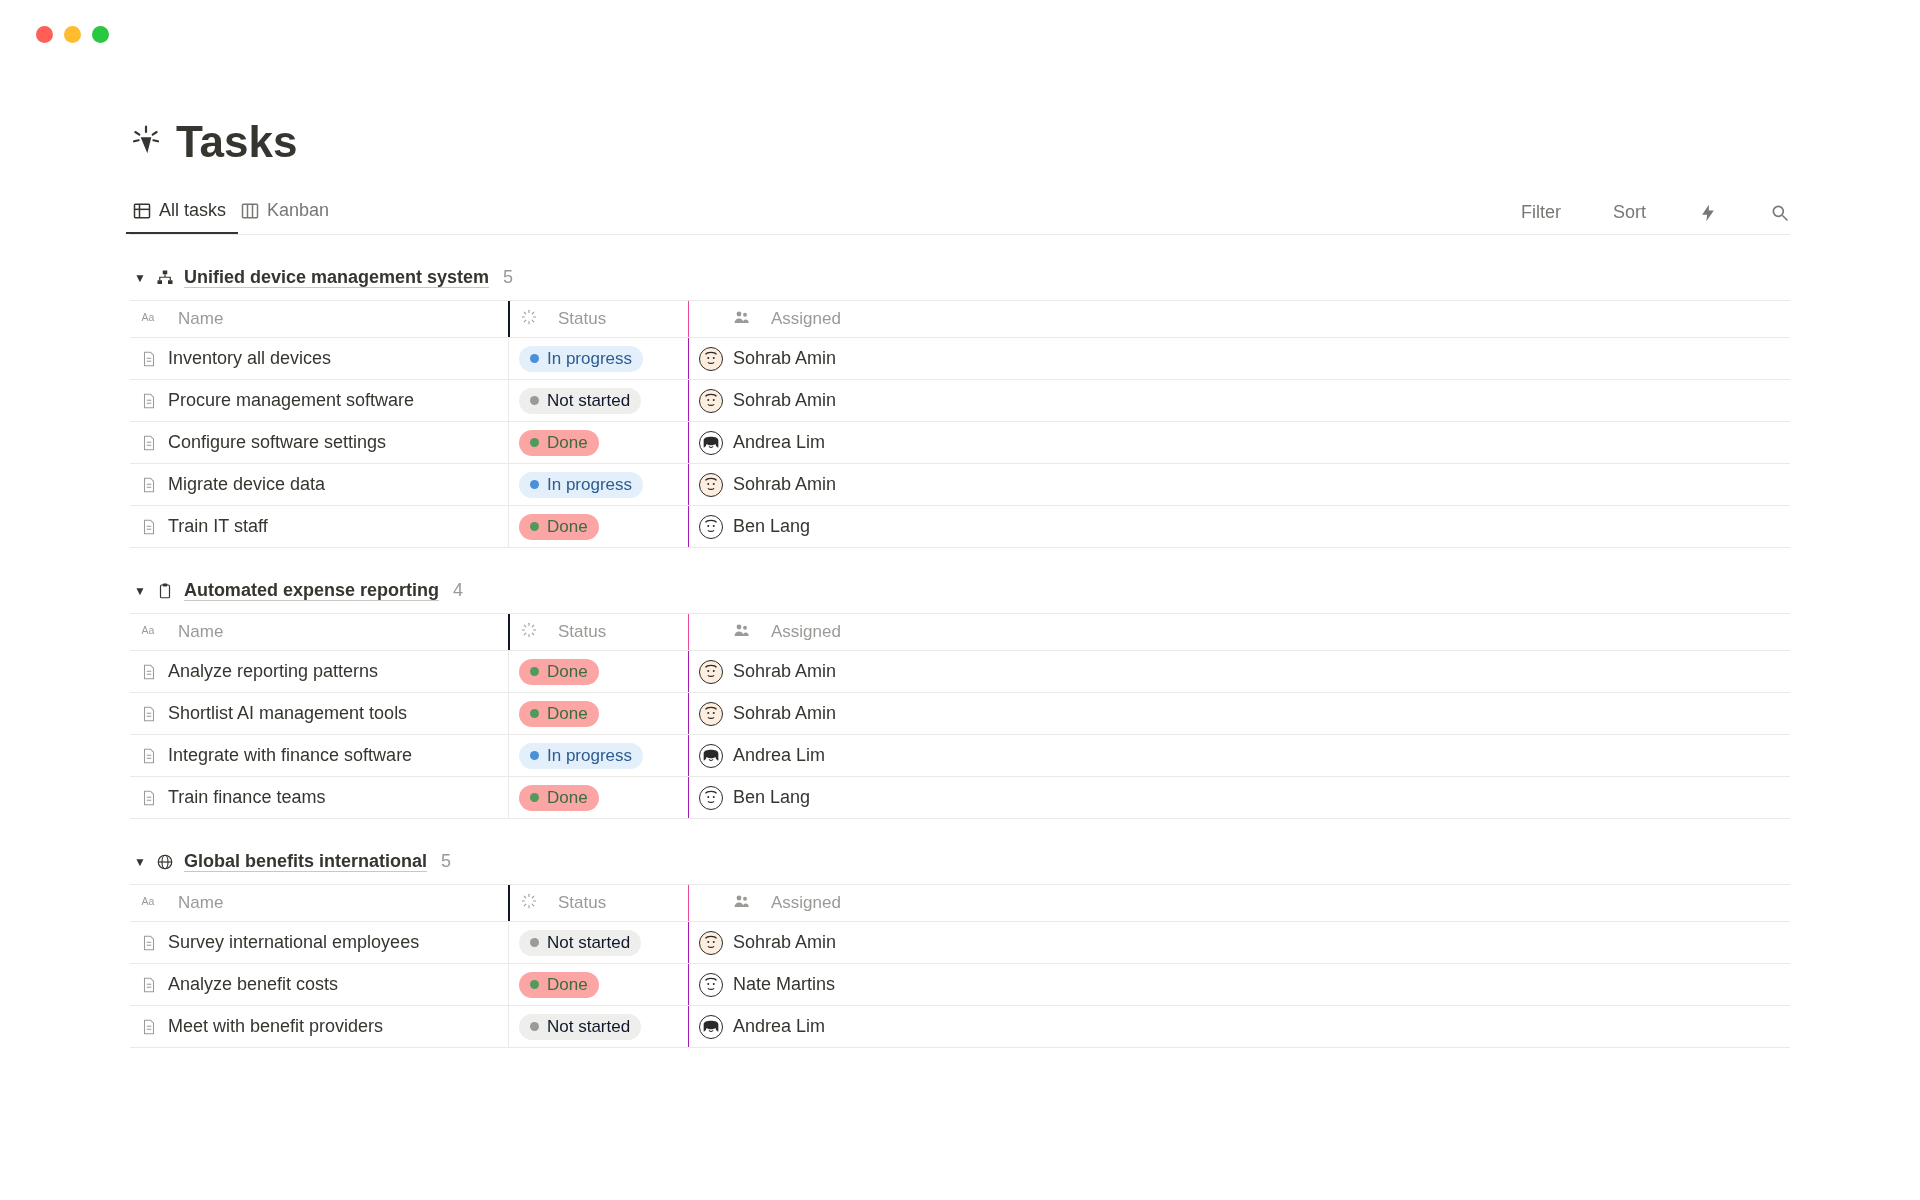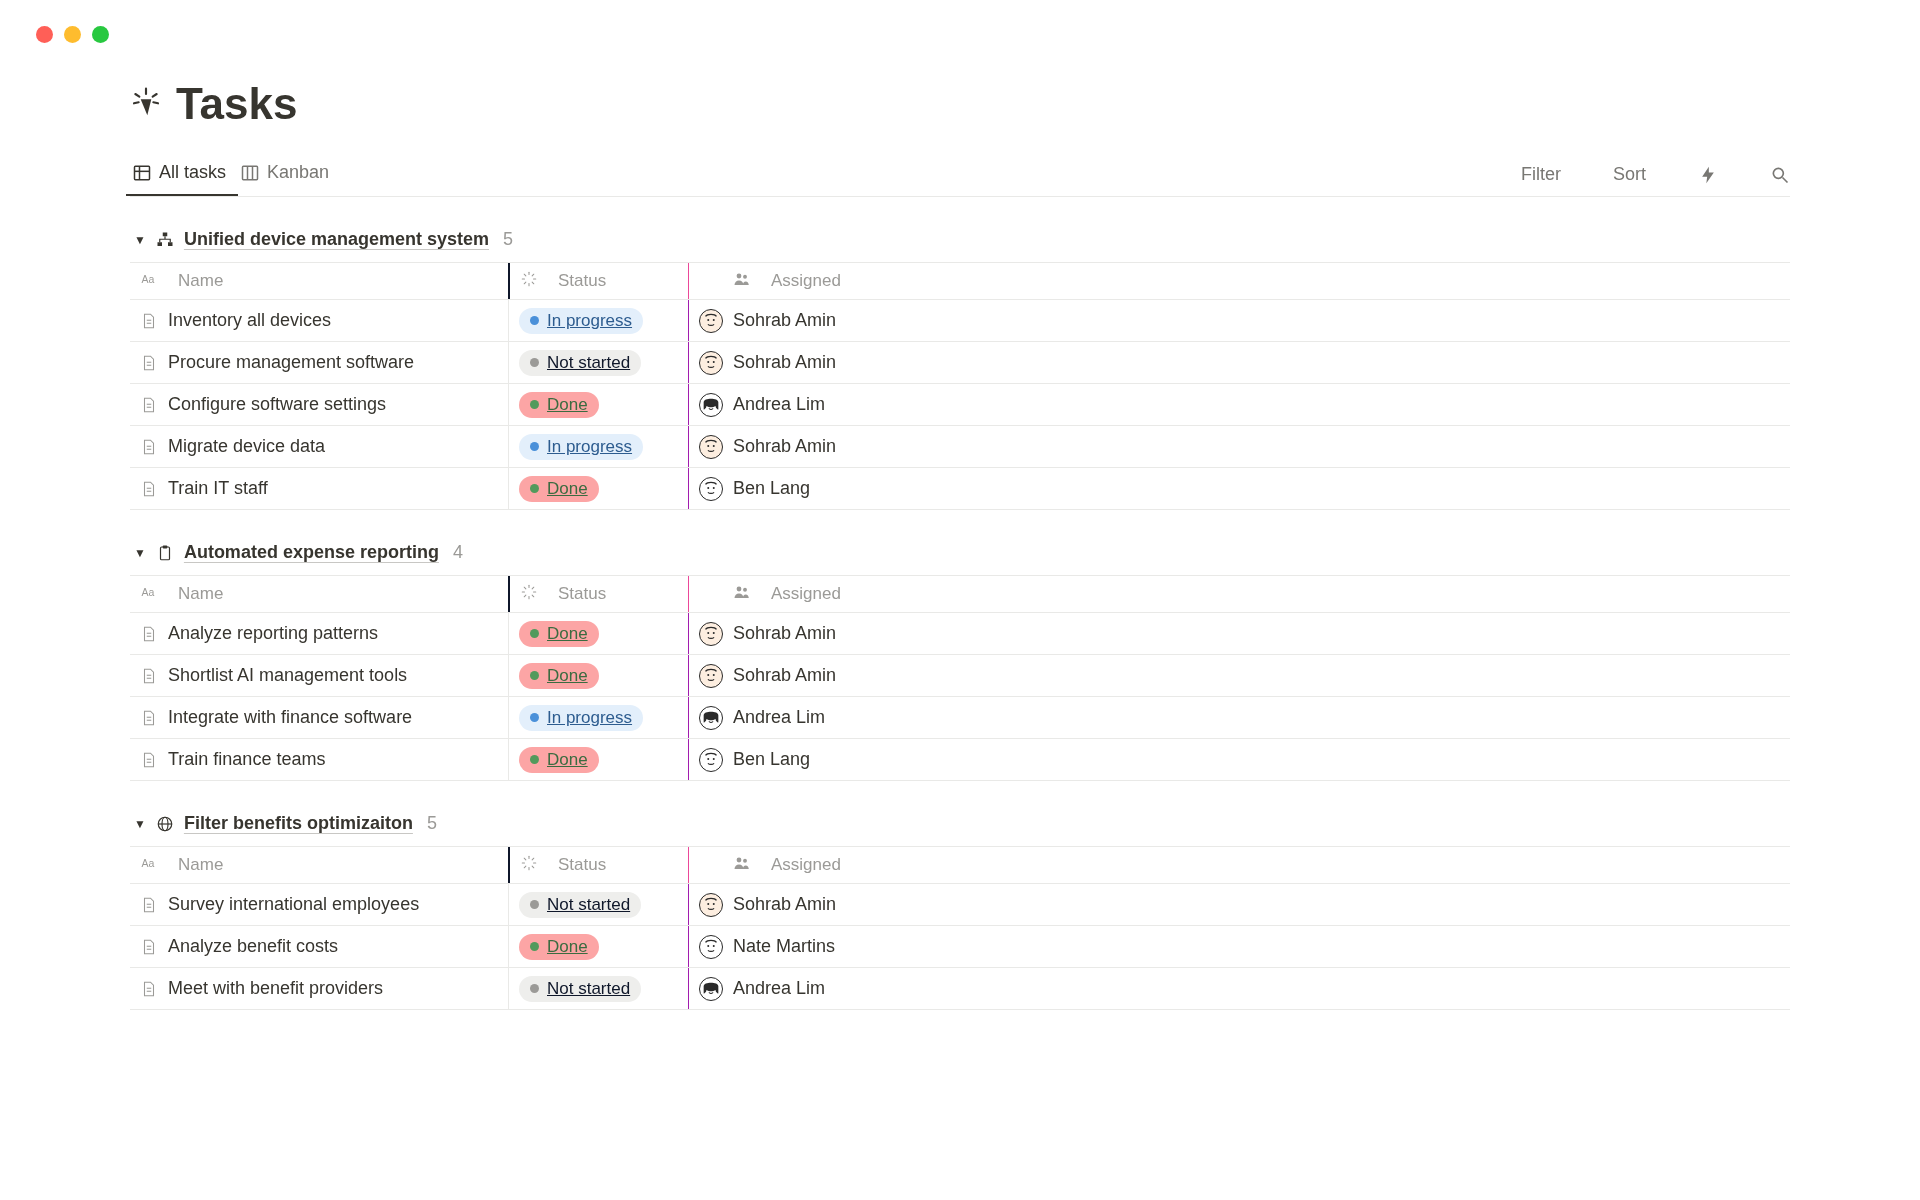--- a/index.html
+++ b/index.html
@@ -27,20 +27,21 @@
 
 .page {
   padding: 36px 130px 0 130px;
 }
 
 .page-header {
   display: flex;
   align-items: center;
   gap: 14px;
   margin-bottom: 24px;
+  margin-top: 38px;
 }
 .page-icon svg { width: 32px; height: 32px; }
 .page-title {
   font-size: 44px;
   font-weight: 700;
   color: #37352f;
 }
 
 .views-bar {
   display: flex;
@@ -146,21 +147,20 @@
 .cell-status { width: 180px; border-left: 1px solid #e9e9e7; }
 .cell-assigned { flex: 1; border-left: 1px solid #a21caf; }
 
 .status-pill {
   display: inline-flex;
   align-items: center;
   gap: 8px;
   padding: 3px 11px;
   border-radius: 14px;
   font-size: 17px;
-  text-decoration: underline;
 }
 .status-pill .dot { width: 9px; height: 9px; border-radius: 50%; }
 .status-inprogress { background: #e3effb; color: #2d5c8f; }
 .status-inprogress .dot { background: #4a90d9; }
 .status-notstarted { background: #eeeeec; color: #0f172a; }
 .status-notstarted .dot { background: #9b9a97; }
 .status-done { background: #fca5a5; color: #3b6b40; text-align: right; }
 .status-done .dot { background: #529a5c; }
 
 .avatar {
@@ -518,21 +518,21 @@
         </div>
       </div>
       <div class="group">
         <div class="group-header">
     <span class="group-toggle">▼</span>
     <span class="group-icon">
             <svg viewBox="0 0 24 24">
               <use href="#ico-globe"></use>
             </svg>
           </span>
-    <span class="group-name">Filter benefits optimizaiton</span>
+    <span class="group-name">Global benefits international</span>
     <span class="group-count">5</span>
         </div>
         <div class="col-headers">
     <div class="col col-name">
       <span class="hdr-icon"><svg viewBox="0 0 24 24">
                 <use href="#ico-aa"></use>
               </svg></span>
       <span>Name</span>
     </div>
     <div class="col col-status">

